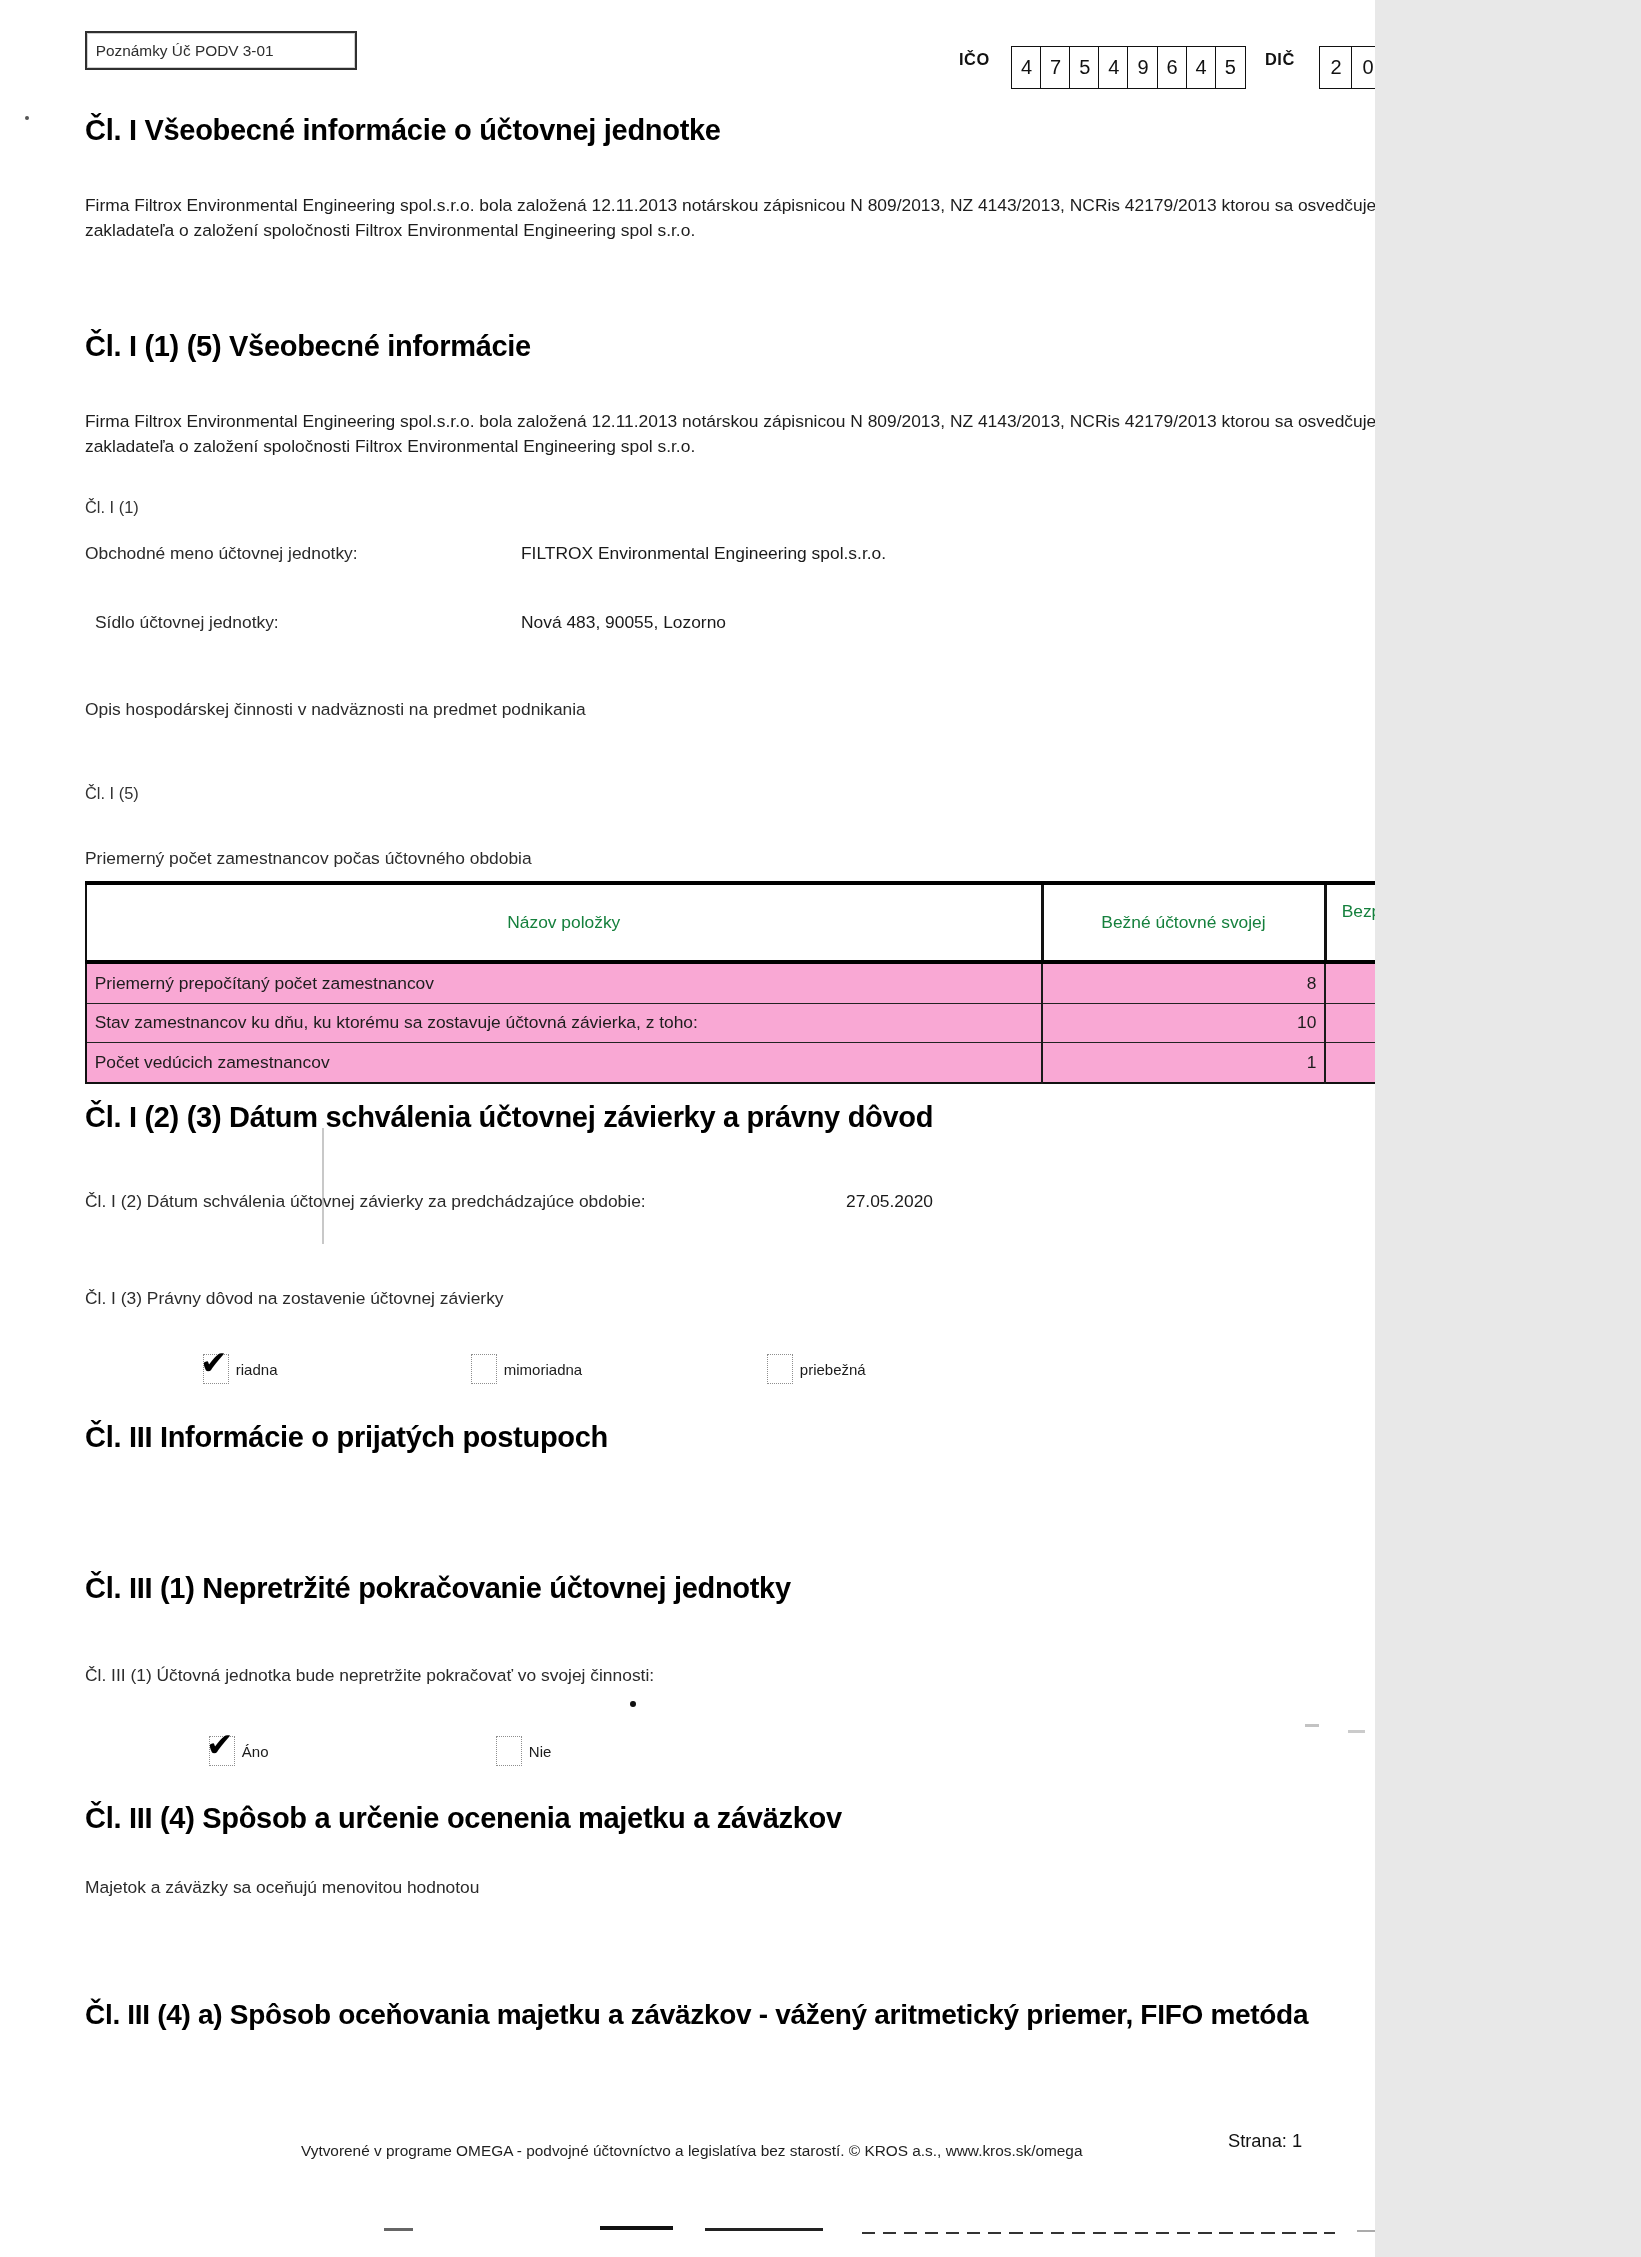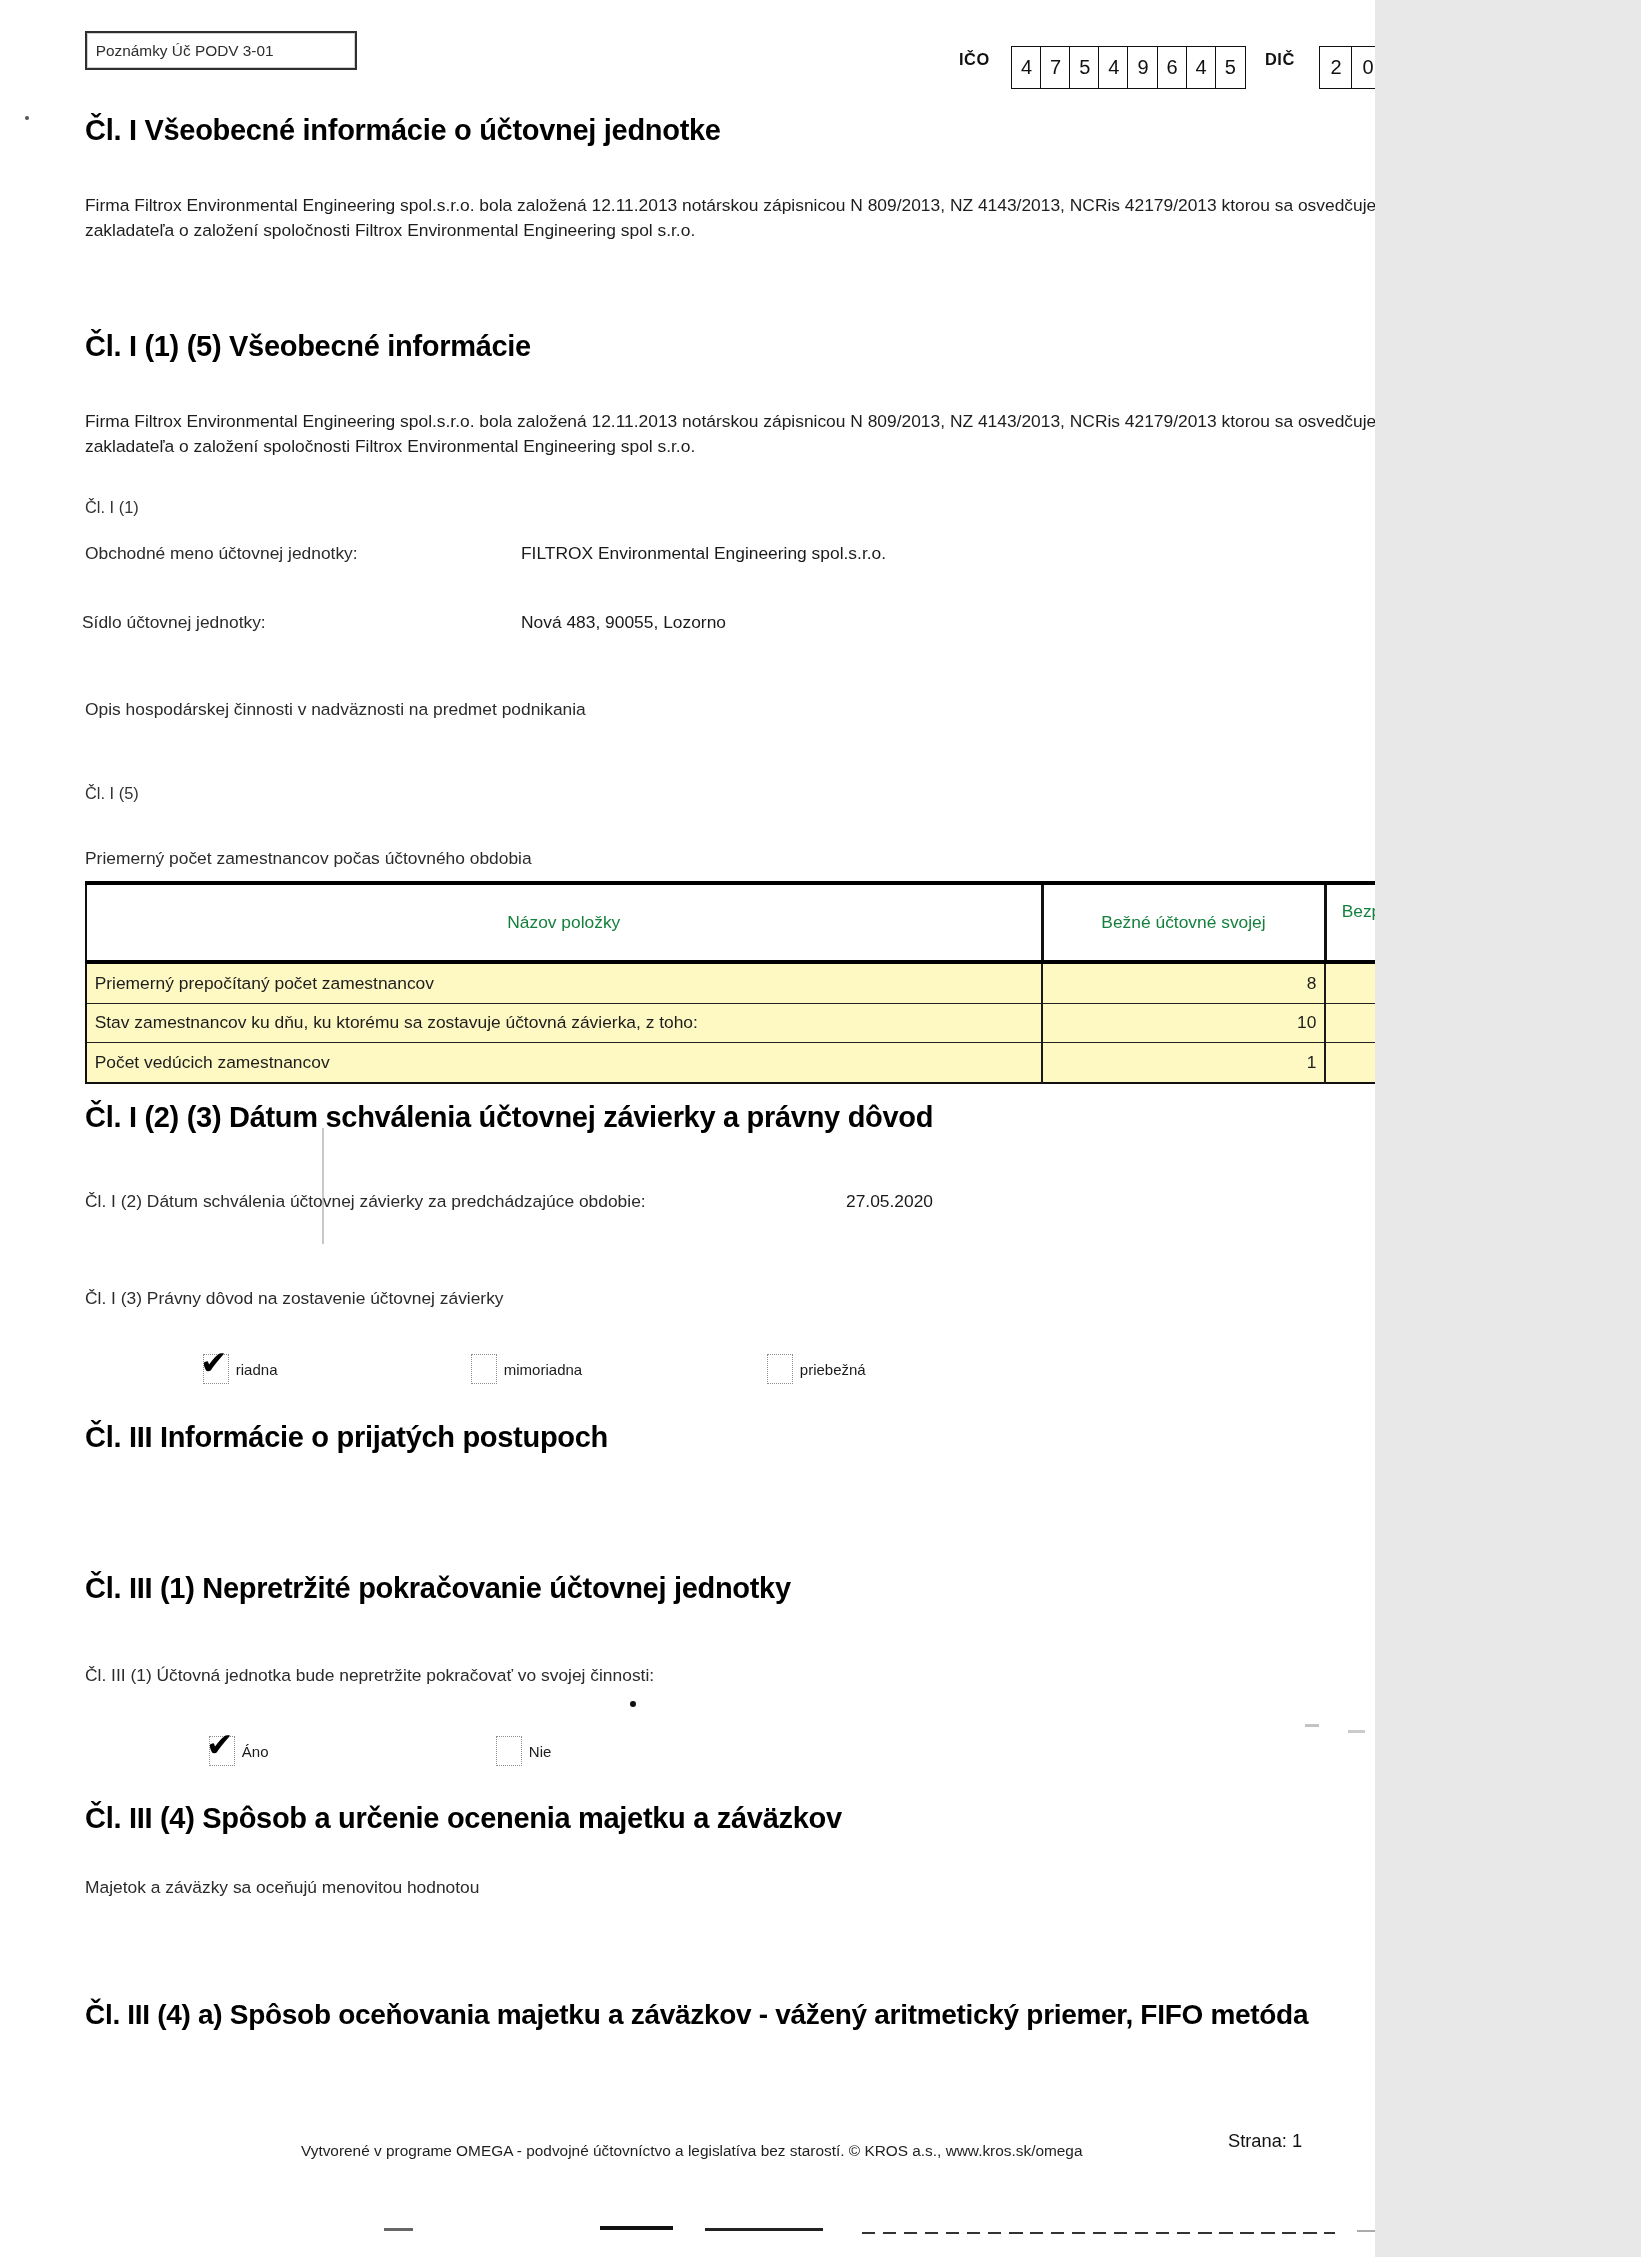--- a/index.html
+++ b/index.html
@@ -53,21 +53,21 @@
     font-size:17.4px;font-weight:normal;color:#15803d;
     text-align:center;vertical-align:middle;
     height:71px;padding:1.9px 7.7px;line-height:1.25;
   }
   table.emp th:first-child{border-left:none;}
   table.emp td{
     border-top:1.9px solid #222;
     border-left:2.9px solid #1a1a1a;
     font-size:17.4px;color:#1d1d1d;
     height:35px;padding:1.9px 7.7px;vertical-align:middle;
-    background:#fef9c3;
+    background:#f9a8d4;
   }
   table.emp td:first-child{border-left:none;}
   table.emp td.num{text-align:right;}
   
   .opt{display:flex;align-items:center;gap:6.8px;}
   .checkbox{
     width:24px;height:28px;flex:0 0 24px;
     border:1.9px dotted #8e8e8e;background:#fff;
     position:relative;
   }
@@ -122,21 +122,21 @@
   <div class="abs body-text" style="left:85px;top:193px;width:1424px;">Firma Filtrox Environmental Engineering spol.s.r.o. bola založená 12.11.2013 notárskou zápisnicou N 809/2013, NZ 4143/2013, NCRis 42179/2013 ktorou sa osvedčuje rozhodnutie zakladateľa o založení spoločnosti Filtrox Environmental Engineering spol s.r.o.</div>
 
   <div class="abs hd" style="left:85px;top:330px;">Čl. I (1) (5) Všeobecné informácie</div>
   <div class="abs body-text" style="left:85px;top:409px;width:1424px;">Firma Filtrox Environmental Engineering spol.s.r.o. bola založená 12.11.2013 notárskou zápisnicou N 809/2013, NZ 4143/2013, NCRis 42179/2013 ktorou sa osvedčuje rozhodnutie zakladateľa o založení spoločnosti Filtrox Environmental Engineering spol s.r.o.</div>
 
   <div class="abs small-ref" style="left:85px;top:498px;">Čl. I (1)</div>
 
   <div class="abs field-label" style="left:85px;top:543px;">Obchodné meno účtovnej jednotky:</div>
   <div class="abs field-value" style="left:521px;top:543px;">FILTROX Environmental Engineering spol.s.r.o.</div>
 
-  <div class="abs field-label" style="left:82px;top:612px;">Sídlo účtovnej jednotky:</div>
+  <div class="abs field-label" style="left:95px;top:612px;">Sídlo účtovnej jednotky:</div>
   <div class="abs field-value" style="left:521px;top:612px;">Nová 483, 90055, Lozorno</div>
 
   <div class="abs field-label" style="left:85px;top:699px;">Opis hospodárskej činnosti v nadväznosti na predmet podnikania</div>
 
   <div class="abs small-ref" style="left:85px;top:784px;">Čl. I (5)</div>
 
   <div class="abs field-label" style="left:85px;top:848px;">Priemerný počet zamestnancov počas účtovného obdobia</div>
 
   <table class="emp abs" style="left:85px;top:881px;width:1512px;">
     <colgroup>

